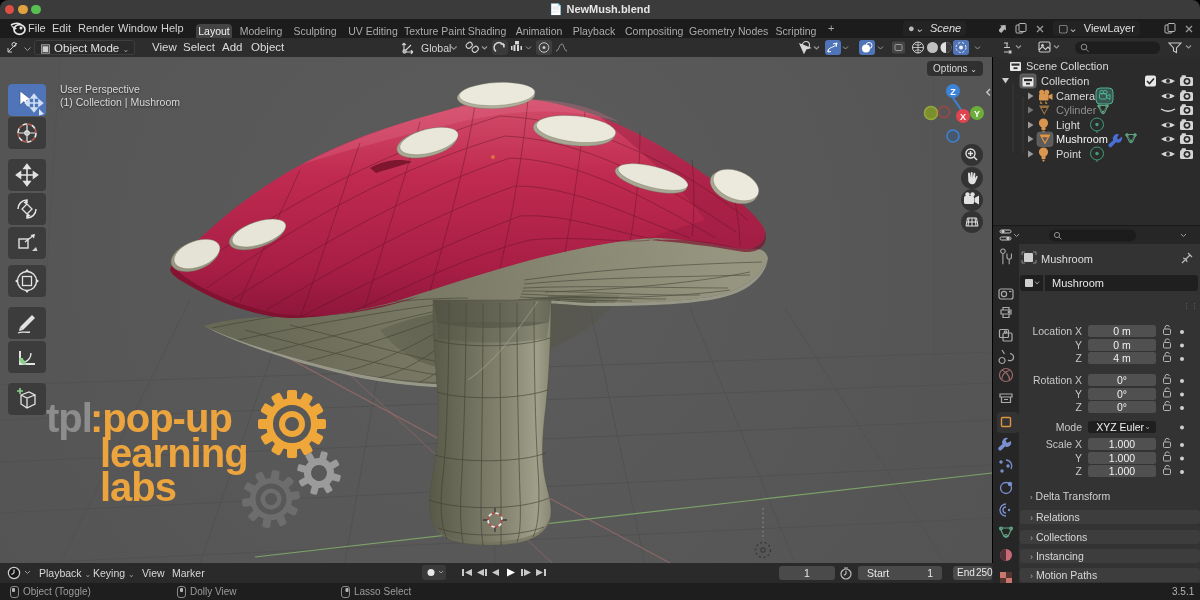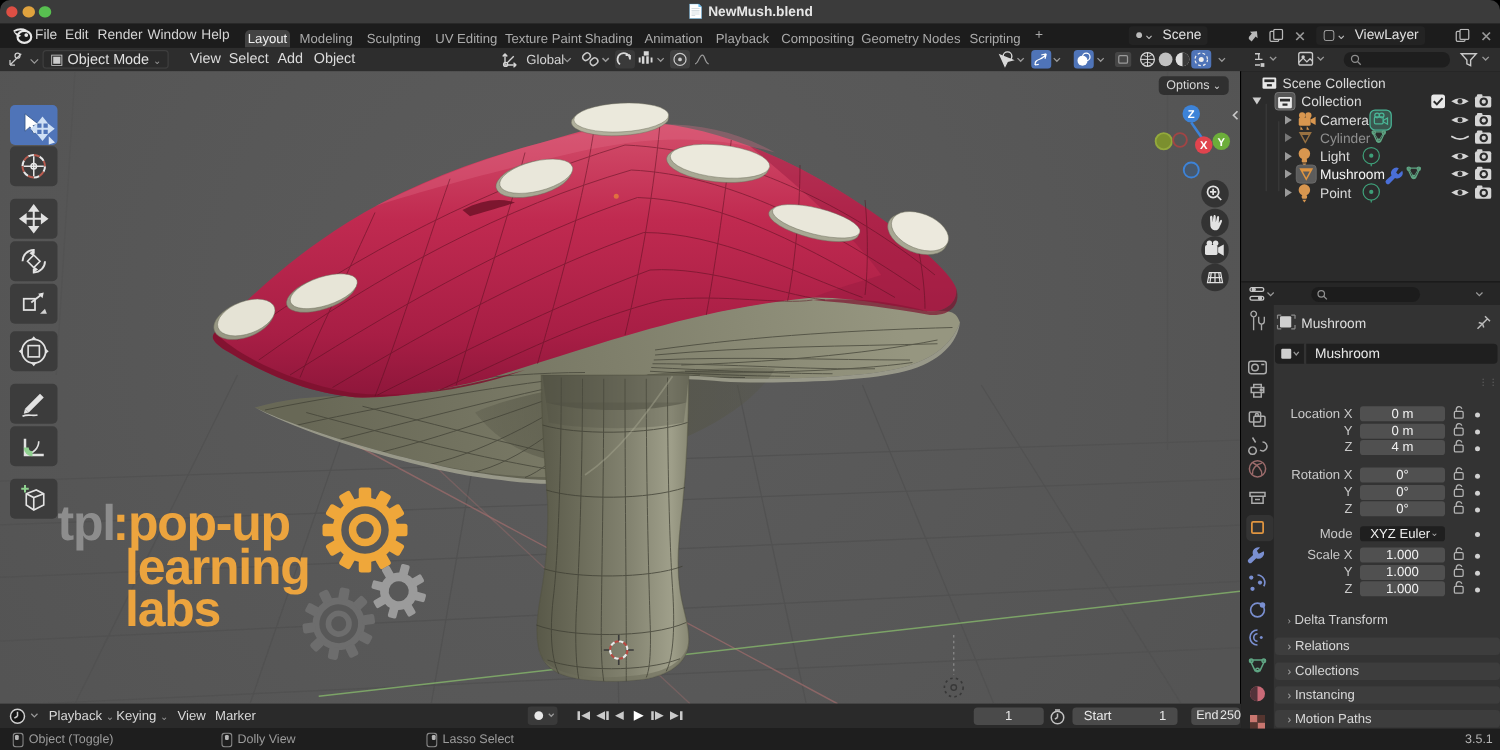--- a/index.html
+++ b/index.html
@@ -68,21 +68,21 @@
   <span class="tab" style="left:290px; width:50px;">Sculpting</span>
   <span class="tab" style="left:347px; width:52px;">UV Editing</span>
   <span class="tab" style="left:404px; width:58px;">Texture Paint</span>
   <span class="tab" style="left:465px; width:44px;">Shading</span>
   <span class="tab" style="left:514px; width:50px;">Animation</span>
   <span class="tab" style="left:569px; width:50px;">Playback</span>
   <span class="tab" style="left:625px; width:58px;">Compositing</span>
   <span class="tab" style="left:689px; width:78px;">Geometry Nodes</span>
   <span class="tab" style="left:773px; width:46px;">Scripting</span>
   <span class="m" style="left:828px; color:#ababab;">+</span>
-  <span class="fld" style="left:903px; top:2px; height:15px; line-height:15px; padding:0 5px; background:#232323;"><span style="color:#bbb;">●⌄</span>&nbsp; Scene</span>
+  <span class="fld" style="left:903px; top:2px; height:15px; line-height:15px; padding:0 5px; background:#232323;font-style:italic;"><span style="color:#bbb;">●⌄</span>&nbsp; Scene</span>
   <svg class="abs" style="left:999px; top:4px;" width="46" height="12" viewBox="0 0 46 12">
       <path d="M4,1 L8,5 L6,5 L6,10 L2,10 L2,5 L0,5 Z" fill="#b8b8b8" transform="rotate(40 4 5)"></path>
       <rect x="17" y="2" width="7" height="8" rx="1" fill="none" stroke="#b8b8b8"></rect>
       <rect x="20" y="0.5" width="7" height="8" rx="1" fill="#1c1c1c" stroke="#b8b8b8"></rect>
       <path d="M38,3 L44,9 M44,3 L38,9" stroke="#999" stroke-width="1.4"></path>
     </svg>
   <span class="fld" style="left:1053px; top:2px; height:15px; line-height:15px; padding:0 5px; background:#232323;"><span style="color:#bbb;">▢⌄</span>&nbsp; ViewLayer</span>
   <svg class="abs" style="left:1162px; top:4px;" width="32" height="12" viewBox="0 0 32 12">
       <rect x="3" y="2" width="7" height="8" rx="1" fill="none" stroke="#b8b8b8"></rect>
       <rect x="6" y="0.5" width="7" height="8" rx="1" fill="#1c1c1c" stroke="#b8b8b8"></rect>
@@ -513,20 +513,21 @@
 <div class="tbtn" style="top:284px;"><svg width="38" height="32" viewBox="0 0 38 32">
         <path d="M11,24 L11,10 L13,10 L13,22 L27,22 L27,24 Z" fill="#e2e2e2"></path>
         <path d="M13,22 A10,10 0 0 0 23,12" fill="none" stroke="#e2e2e2" stroke-width="1.3"></path>
         <path d="M13,17 A5,5 0 0 0 18,22" fill="none" stroke="#8fd18f" stroke-width="4"></path>
       </svg></div>
 <div class="tbtn" style="top:326px;"><svg width="38" height="32" viewBox="0 0 38 32">
         <path d="M13,12 L21,9 L27,12 L27,21 L19,25 L13,21 Z M13,12 L19,15 L27,12 M19,15 L19,25" fill="none" stroke="#e2e2e2" stroke-width="1.3"></path>
         <path d="M12,5 L12,11 M9,8 L15,8" stroke="#8fd18f" stroke-width="1.6"></path>
       </svg></div>
 
+<div id="vptext" class="abs">User Perspective<br>(1) Collection | Mushroom</div>
 <div id="options" class="abs">Options <span style="font-size:8px;">⌄</span></div>
 </div>
 
 <div id="outliner" class="abs">
 <svg width="207" height="168" viewBox="0 0 207 168">
   <rect width="207" height="168" fill="#2b2b2b"></rect>
   <path d="M20,26 L20,96 M30,40 L30,96" stroke="#3a3a3a" fill="none"></path>
   <g font-family="Liberation Sans, sans-serif" font-size="11" fill="#d9d9d9">
 
     <g transform="translate(17,4)">

